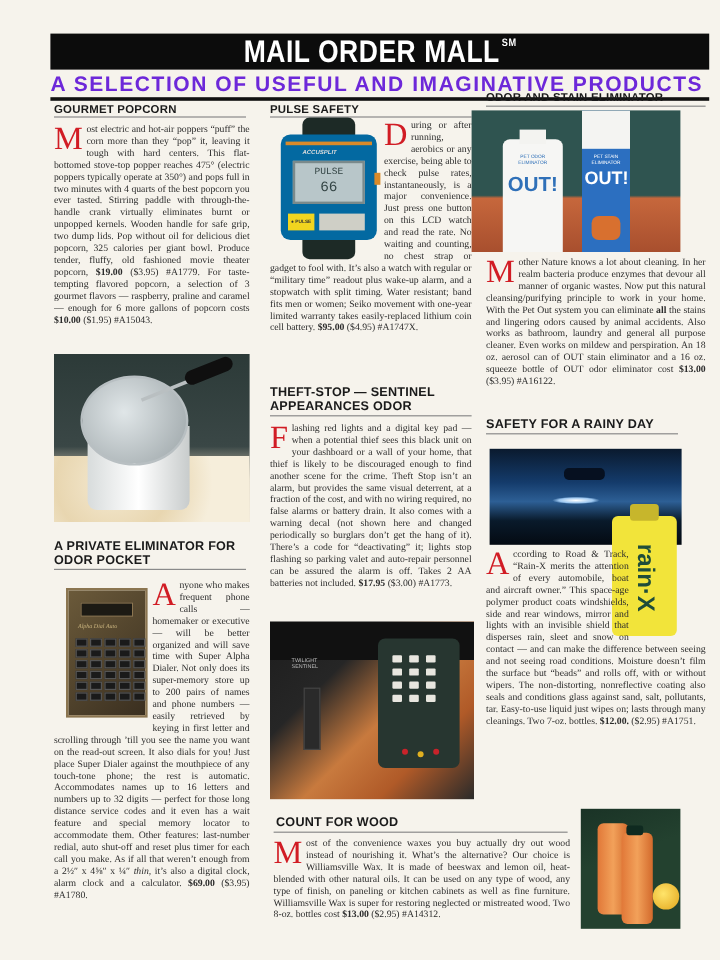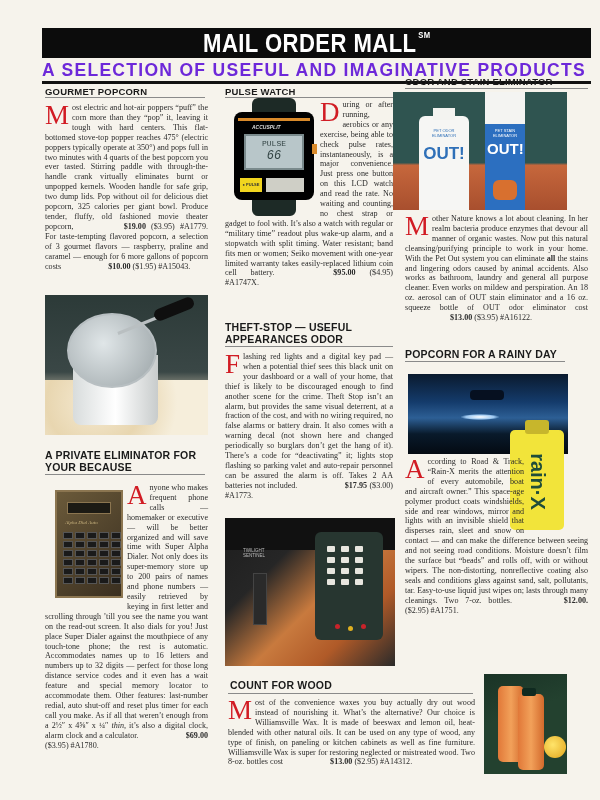--- a/index.html
+++ b/index.html
@@ -9,27 +9,27 @@
   .masthead { left:42px; top:28px; width:549px; height:30px; background:#0c0c0c; color:#fff; text-align:center; }
   .masthead .title { font-family:"Liberation Sans", sans-serif; font-weight:bold; font-size:26px; letter-spacing:0.5px; line-height:30px; transform:scaleX(0.85); display:inline-block; }
   .masthead .sm { font-size:9px; vertical-align:top; line-height:14px; margin-left:2px; }
   .tagline { left:42px; top:60px; width:549px; height:20px; color:#6d28d9; font-family:"Liberation Sans", sans-serif; font-weight:900; font-size:17.5px; line-height:20px; letter-spacing:1.3px; white-space:nowrap; overflow:hidden; }
   .tagline-rule { left:42px; top:81px; width:549px; height:3px; background:#111; }
   .head { font-family:"Liberation Sans", sans-serif; font-weight:bold; font-size:9.5px; color:#1a1a1a; letter-spacing:0.2px; line-height:11px; }
   .head-big { font-size:10.5px; line-height:11.5px; }
   .rule { height:1px; background:#8a8a8a; }
   .body { font-size:8.1px; line-height:9.9px; text-align:justify; hyphens:auto; color:#2b2b2b; }
   .drop { float:left; color:#d11c24; font-size:27px; line-height:22px; margin:1px 3px 0 0; font-family:"Liberation Serif", serif; }
-  .price { font-weight:bold;margin-left:45px; }
+  .price { font-weight:bold; }
   .img { overflow:hidden; }
   
   .popcorn { background:linear-gradient(180deg,#2c3a38 0%,#3a4746 55%,#d8cdb6 75%,#efe4cf 100%); }
   
   .watch-band { background:#1d2a26; border-radius:6px; }
-  .watch-face { background:#000000; border-radius:8px; }
+  .watch-face { background:#0369a1; border-radius:8px; }
   .lcd { background:#b8c6c9; border:2px solid #7a8a8c; font-family:"Liberation Mono", monospace; color:#344; text-align:center; }
   
   .out-bg { background:linear-gradient(180deg,#2f5450 0%,#2f5450 60%,#c6673c 62%,#a84f2e 100%); }
   
   .theft-bg { background:linear-gradient(135deg,#1d1d1d 0%,#262626 30%,#c87a3e 55%,#b05a28 75%,#2a2a2a 100%); }
   .keypad { background:#273630; border-radius:6px; }
   .key { background:#e8e6df; width:8px; height:6px; border-radius:1px; }
   
   .rain-bg { background:linear-gradient(180deg,#0a1a2e 0%,#143b6b 35%,#2d5f95 55%,#091a2b 75%,#040a12 100%); }
   .rain-bottle { background:#f2e43a; border-radius:5px; }
@@ -57,21 +57,21 @@
 <div class="abs img popcorn" style="left:45px;top:295px;width:163px;height:140px;">
   <div class="abs" style="left:0;top:85px;width:163px;height:55px;background:radial-gradient(circle at 30% 40%,#f5ead2 0,#e8d6b0 40%,#f6eedb 70%);"></div>
   <div class="abs" style="left:28px;top:60px;width:85px;height:70px;background:linear-gradient(90deg,#d8dcdc,#ffffff,#c8cccc);border-radius:0 0 8px 8px;"></div>
   <div class="abs" style="left:22px;top:18px;width:90px;height:75px;border-radius:50%;background:radial-gradient(circle at 40% 40%,#e0e6e8,#9aa3a6);border:2px solid #b8bfc2;"></div>
   <div class="abs" style="left:70px;top:22px;width:80px;height:3px;background:#b9bfc1;transform:rotate(-22deg);"></div>
   <div class="abs" style="left:108px;top:8px;width:42px;height:12px;background:#0f0f0f;border-radius:6px;transform:rotate(-22deg);"></div>
 </div>
 
 <div class="abs head head-big" style="left:45px;top:450px;">
   <div>A PRIVATE ELIMINATOR FOR</div>
-  <div>YOUR BECAUSE</div>
+  <div>ODOR POCKET</div>
 </div>
 <div class="abs rule" style="left:45px;top:474px;width:160px;"></div>
 <div class="abs dialer" style="left:55px;top:490px;width:68px;height:108px;">
   <div class="abs" style="left:10px;top:10px;width:44px;height:12px;background:#1c1a14;border:1px solid #8b7550;"></div>
   <div class="abs" style="left:8px;top:28px;font-size:5px;color:#c9b37e;font-style:italic;">Alpha Dial Auto</div>
   <div class="abs" style="left:6px;top:40px;display:grid;grid-template-columns:repeat(5,10px);gap:2px;">
     <div class="dkey"></div>
       <div class="dkey"></div>
       <div class="dkey"></div>
       <div class="dkey"></div>
@@ -101,43 +101,43 @@
       <div class="dkey"></div>
       <div class="dkey"></div>
       <div class="dkey"></div>
   </div>
 </div>
 <div class="abs body" style="left:45px;top:483px;width:163px;">
   <div style="float:left;width:82px;height:124px;"></div>
   <span class="drop">A</span><span>nyone who makes frequent phone calls — homemaker or executive — will be better organized and will save time with Super Alpha Dialer. Not only does its super-memory store up to 200 pairs of names and phone numbers — easily retrieved by keying in first letter and scrolling through ’till you see the name you want on the read-out screen. It also dials for you! Just place Super Dialer against the mouthpiece of any touch-tone phone; the rest is automatic. Accommodates names up to 16 letters and numbers up to 32 digits — perfect for those long distance service codes and it even has a wait feature and special memory locator to accommodate them. Other features: last-number redial, auto shut-off and reset plus timer for each call you make. As if all that weren’t enough from a 2½″ x 4⅝″ x ¼″ </span><i>thin,</i><span> it’s also a digital clock, alarm clock and a calculator. </span><span class="price">$69.00</span><span> ($3.95) #A1780.</span>
 </div>
 
-<div class="abs head" style="left:225px;top:86px;">PULSE WATCH</div>
+<div class="abs head" style="left:225px;top:86px;">PULSE SAFETY</div>
 <div class="abs rule" style="left:225px;top:97px;width:168px;"></div>
 <div class="abs" style="left:228px;top:98px;width:92px;height:118px;">
   <div class="abs watch-band" style="left:24px;top:0;width:44px;height:118px;"></div>
   <div class="abs watch-face" style="left:6px;top:14px;width:80px;height:88px;">
     <div class="abs" style="left:4px;top:6px;width:72px;height:3px;background:#d98a2a;"></div>
     <div class="abs" style="left:18px;top:12px;font-size:5px;color:#ddd;font-family:'Liberation Sans',sans-serif;font-style:italic;font-weight:bold;">ACCUSPLIT</div>
     <div class="abs lcd" style="left:10px;top:22px;width:60px;height:36px;">
       <div style="font-size:8px;line-height:11px;margin-top:2px;">PULSE</div>
-      <div style="font-size:12px;line-height:14px;font-style:italic;">66</div>
+      <div style="font-size:12px;line-height:14px;">66</div>
     </div>
     <div class="abs" style="left:6px;top:66px;width:22px;height:14px;background:#f1d51f;font-size:4px;line-height:14px;text-align:center;font-family:'Liberation Sans',sans-serif;font-weight:bold;color:#333;">● PULSE</div>
     <div class="abs" style="left:32px;top:66px;width:38px;height:14px;background:#cfcfc6;"></div>
     <div class="abs" style="left:78px;top:32px;width:5px;height:10px;background:#d98a2a;"></div>
   </div>
 </div>
 <div class="abs body" style="left:225px;top:100px;width:168px;">
   <div style="float:left;width:95px;height:116px;"></div>
   <span class="drop">D</span><span>uring or after running, aerobics or any exercise, being able to check pulse rates, instantaneously, is a major convenience. Just press one button on this LCD watch and read the rate. No waiting and counting, no chest strap or gadget to fool with. It’s also a watch with regular or “military time” readout plus wake-up alarm, and a stopwatch with split timing. Water resistant; band fits men or women; Seiko movement with one-year limited warranty takes easily-replaced lithium coin cell battery. </span><span class="price">$95.00</span><span> ($4.95) #A1747X.</span>
 </div>
 
 <div class="abs head head-big" style="left:225px;top:322px;">
-  <div>THEFT-STOP — USEFUL</div>
+  <div>THEFT-STOP — SENTINEL</div>
   <div>APPEARANCES ODOR</div>
 </div>
 <div class="abs rule" style="left:225px;top:346px;width:168px;"></div>
 <div class="abs body" style="left:225px;top:352px;width:168px;">
   <span class="drop">F</span><span>lashing red lights and a digital key pad — when a potential thief sees this black unit on your dashboard or a wall of your home, that thief is likely to be discouraged enough to find another scene for the crime. Theft Stop isn’t an alarm, but provides the same visual deterrent, at a fraction of the cost, and with no wiring required, no false alarms or battery drain. It also comes with a warning decal (not shown here and changed periodically so burglars don’t get the hang of it). There’s a code for “deactivating” it; lights stop flashing so parking valet and auto-repair personnel can be assured the alarm is off. Takes 2 AA batteries not included. </span><span class="price">$17.95</span><span> ($3.00) #A1773.</span>
 </div>
 <div class="abs img theft-bg" style="left:225px;top:518px;width:170px;height:148px;">
   <div class="abs" style="left:0;top:0;width:170px;height:32px;background:#111;"></div>
   <div class="abs" style="left:18px;top:30px;font-size:4.5px;color:#bbb;font-family:'Liberation Sans',sans-serif;width:32px;line-height:5px;">TWILIGHT SENTINEL</div>
   <div class="abs" style="left:28px;top:55px;width:14px;height:52px;background:#2a2a2a;border:1px solid #444;"></div>
@@ -180,21 +180,21 @@
     <div class="abs" style="left:0;top:0;width:40px;height:32px;background:#f4f4f2;"></div>
     <div class="abs" style="left:2px;top:36px;width:36px;font-size:4px;text-align:center;color:#fff;font-family:'Liberation Sans',sans-serif;">PET STAIN ELIMINATOR</div>
     <div class="abs" style="left:2px;top:48px;width:36px;font-size:15px;text-align:center;color:#fff;font-family:'Liberation Sans',sans-serif;font-weight:bold;">OUT!</div>
     <div class="abs" style="left:8px;top:88px;width:24px;height:20px;background:#d8702f;border-radius:6px;"></div>
   </div>
 </div>
 <div class="abs body" style="left:405px;top:214px;width:183px;">
   <span class="drop">M</span><span>other Nature knows a lot about cleaning. In her realm bacteria produce enzymes that devour all manner of organic wastes. Now put this natural cleansing/purifying principle to work in your home. With the Pet Out system you can eliminate </span><b>all</b><span> the stains and lingering odors caused by animal accidents. Also works as bathroom, laundry and general all purpose cleaner. Even works on mildew and perspiration. An 18 oz. aerosol can of OUT stain eliminator and a 16 oz. squeeze bottle of OUT odor eliminator cost </span><span class="price">$13.00</span><span> ($3.95) #A16122.</span>
 </div>
 
-<div class="abs head head-big" style="left:405px;top:349px;">POPCORN FOR A RAINY DAY</div>
+<div class="abs head head-big" style="left:405px;top:349px;">SAFETY FOR A RAINY DAY</div>
 <div class="abs rule" style="left:405px;top:361px;width:160px;"></div>
 <div class="abs img rain-bg" style="left:408px;top:374px;width:160px;height:80px;">
   <div class="abs" style="left:62px;top:16px;width:34px;height:10px;background:#061020;border-radius:4px;"></div>
   <div class="abs" style="left:52px;top:40px;width:40px;height:6px;background:radial-gradient(#fff,#9cc7f0 50%,transparent 70%);"></div>
 </div>
 <div class="abs rain-bottle" style="left:510px;top:430px;width:54px;height:100px;">
   <div class="abs" style="left:15px;top:-10px;width:24px;height:14px;background:#c7b62c;border-radius:3px;"></div>
   <div class="abs" style="left:-2px;top:40px;width:58px;font-size:20px;font-weight:bold;color:#1f4d3a;font-family:'Liberation Sans',sans-serif;transform:rotate(90deg);text-align:center;">rain·X</div>
 </div>
 <div class="abs body" style="left:405px;top:457px;width:183px;">

